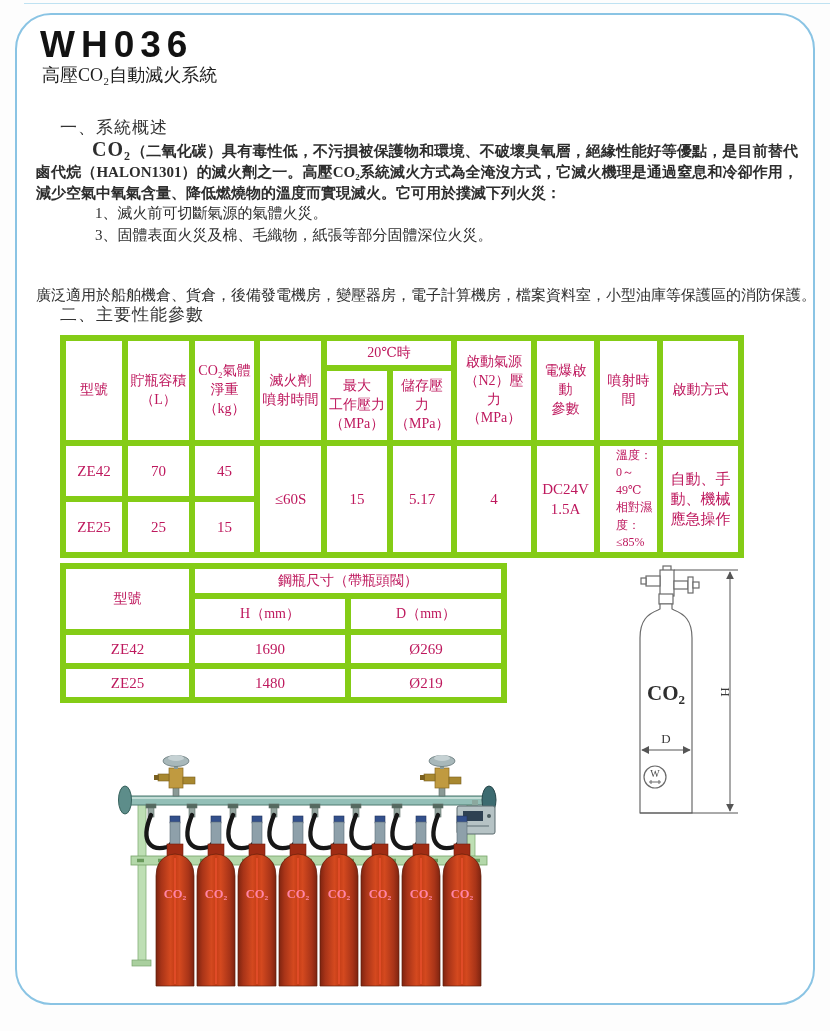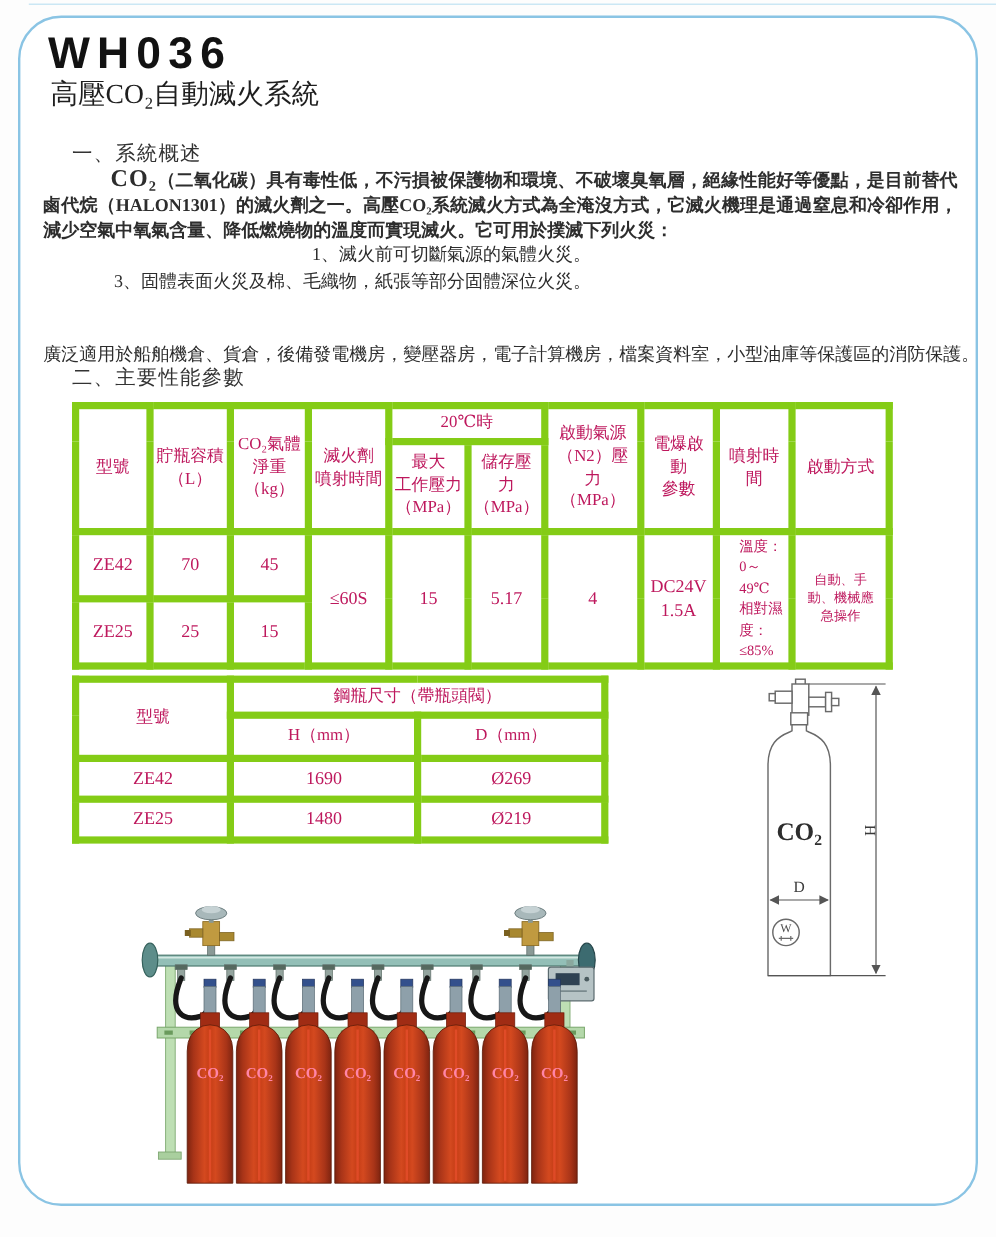--- a/index.html
+++ b/index.html
@@ -11,43 +11,43 @@
   .top-edge{position:absolute;left:24px;top:3px;width:806px;height:1px;background:#bfe2f2;}
   .page{
     position:absolute;left:15px;top:13px;width:796px;height:988px;
     border:2px solid #8ac4e4;border-radius:36px;background:#ffffff;
   }
   .abs{position:absolute;}
   .model-code{
     left:40px;top:24px;font-family:"Liberation Sans","DejaVu Sans",sans-serif;
     font-weight:bold;font-size:37px;letter-spacing:6px;color:#121212;
   }
-  .subtitle{left:42px;top:63px;font-size:23px;color:#1e1e1e;}
+  .subtitle{left:42px;top:63px;font-size:18px;color:#1e1e1e;}
   .sec-heading{font-size:17px;color:#333;letter-spacing:1px;}
   .sec1{left:60px;top:116px;}
   .sec2{left:60px;top:303px;}
   .para{
     left:36px;top:139px;width:762px;font-size:15px;line-height:21px;
     text-align:justify;text-indent:56px;color:#2d2d2d;font-weight:bold;
   }
   .para .lead{font-size:20px;letter-spacing:1px;}
   .fire-list{left:95px;top:202px;font-size:15px;line-height:22px;color:#2d2d2d;}
-  .fire-list div{white-space:nowrap;text-align:right;}
+  .fire-list div{white-space:nowrap;}
   .application{left:36px;top:286px;width:770px;font-size:15px;color:#2d2d2d;white-space:nowrap;}
 
   table{border-collapse:collapse;table-layout:fixed;background:#fff;}
   th,td{
     border:6px solid #84cc16;font-weight:normal;text-align:center;
     vertical-align:middle;font-size:14px;color:#be185d;
     white-space:pre-line;padding:1px 2px;line-height:1.35;
   }
   .t1{left:60px;top:335px;width:678px;}
   .t1 .num{font-size:15px;}
   .t1 .env{font-size:12px;text-align:left;padding-left:16px;line-height:1.45;}
-  .t1 .mode{font-size:11px;padding:0 6px;}
+  .t1 .mode{font-size:15px;padding:0 6px;}
   .t2{left:60px;top:563px;width:441px;}
   .t2 td{font-size:15px;}
 
   svg text{font-family:"Liberation Serif","DejaVu Serif",serif;}
   .diagram-svg{left:618px;top:558px;}
   .photo-svg{left:105px;top:748px;}
 </style>
 </head>
 <body>
 

